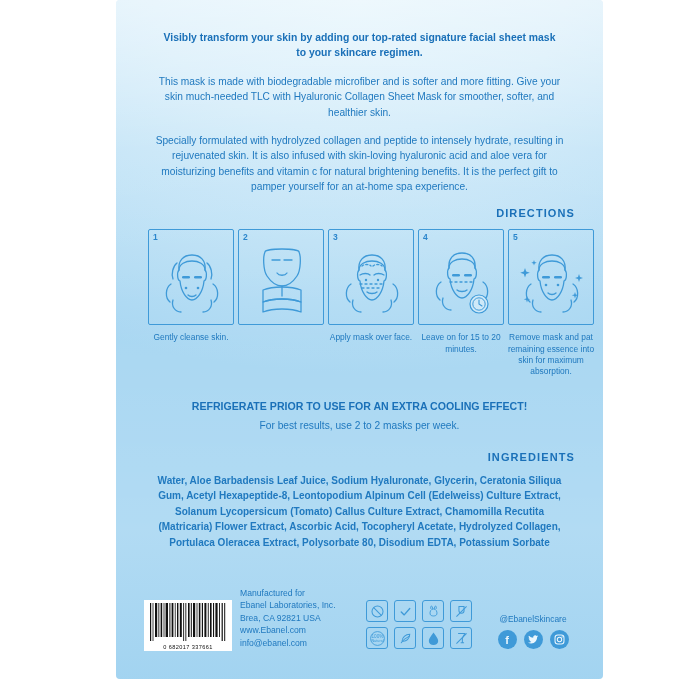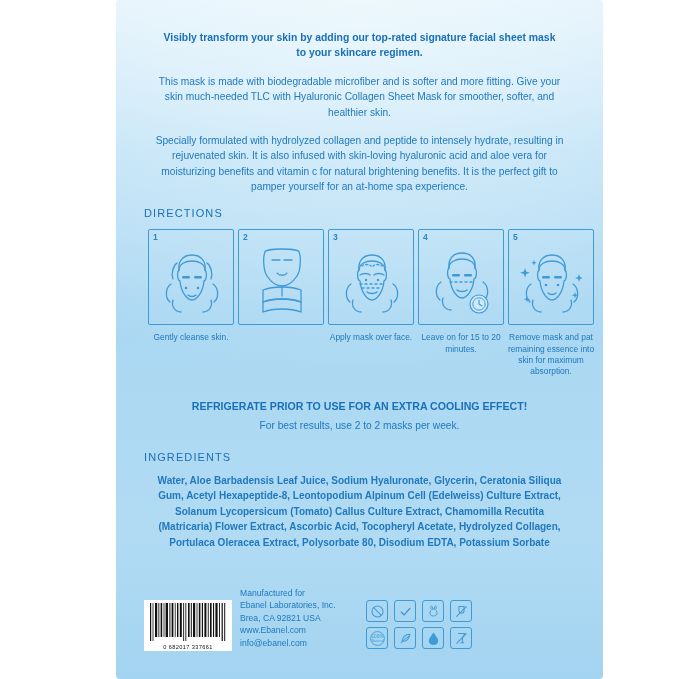--- a/index.html
+++ b/index.html
@@ -53,23 +53,23 @@
   .intro-para {
     text-align: center;
     font-size: 10.2px;
     line-height: 1.5;
     color: #2079bf;
     margin: 0 10px 13px 10px;
   }
 
   
   .section-title {
-    text-align: left;
+    text-align: right;
     font-size: 11px;
-    font-weight: normal;
+    font-weight: bold;
     letter-spacing: 1.1px;
     color: #1a70b8;
     margin: 8px 0 10px 0;
   }
   .steps {
     display: flex;
     justify-content: space-between;
     gap: 4px;
     padding: 0 4px;
   }
@@ -481,15 +481,33 @@
           <svg width="17" height="17" viewBox="0 0 20 20">
               <g fill="none" stroke="#3f9ad8" stroke-width="1.2">
                 <path d="M6 4 L14 4 L11 9.5 L11 15 L13 15 M11 15 L9 15"></path>
                 <path d="M4 16 L16 4"></path>
               </g>
             </svg>
         </div>
       </div>
     </div>
 
+    <div class="social-block">
+      <div class="handle">@EbanelSkincare</div>
+      <div class="social-row">
+        <div class="soc">f</div>
+        <div class="soc">
+          <svg width="11" height="11" viewBox="0 0 16 16">
+              <path d="M15 3.2c-.5.3-1.1.5-1.7.6.6-.4 1-1 1.3-1.7-.6.3-1.2.6-1.9.7A3 3 0 0 0 7.6 5.5 8.5 8.5 0 0 1 1.4 2.4a3 3 0 0 0 .9 4 3 3 0 0 1-1.4-.4 3 3 0 0 0 2.4 3 3 3 0 0 1-1.3 0 3 3 0 0 0 2.8 2.1A6 6 0 0 1 0 12.4a8.5 8.5 0 0 0 4.6 1.3c5.5 0 8.6-4.6 8.6-8.6v-.4c.6-.4 1.1-1 1.5-1.5z" fill="#eaf6fd"></path>
+            </svg>
+        </div>
+        <div class="soc">
+          <svg width="11" height="11" viewBox="0 0 16 16">
+              <rect x="1.5" y="1.5" width="13" height="13" rx="4" fill="none" stroke="#eaf6fd" stroke-width="1.5"></rect>
+              <circle cx="8" cy="8" r="3.2" fill="none" stroke="#eaf6fd" stroke-width="1.5"></circle>
+              <circle cx="11.8" cy="4.2" r="1" fill="#eaf6fd"></circle>
+            </svg>
+        </div>
+      </div>
+    </div>
 
   </div>
 </div>
 
 </body></html>

